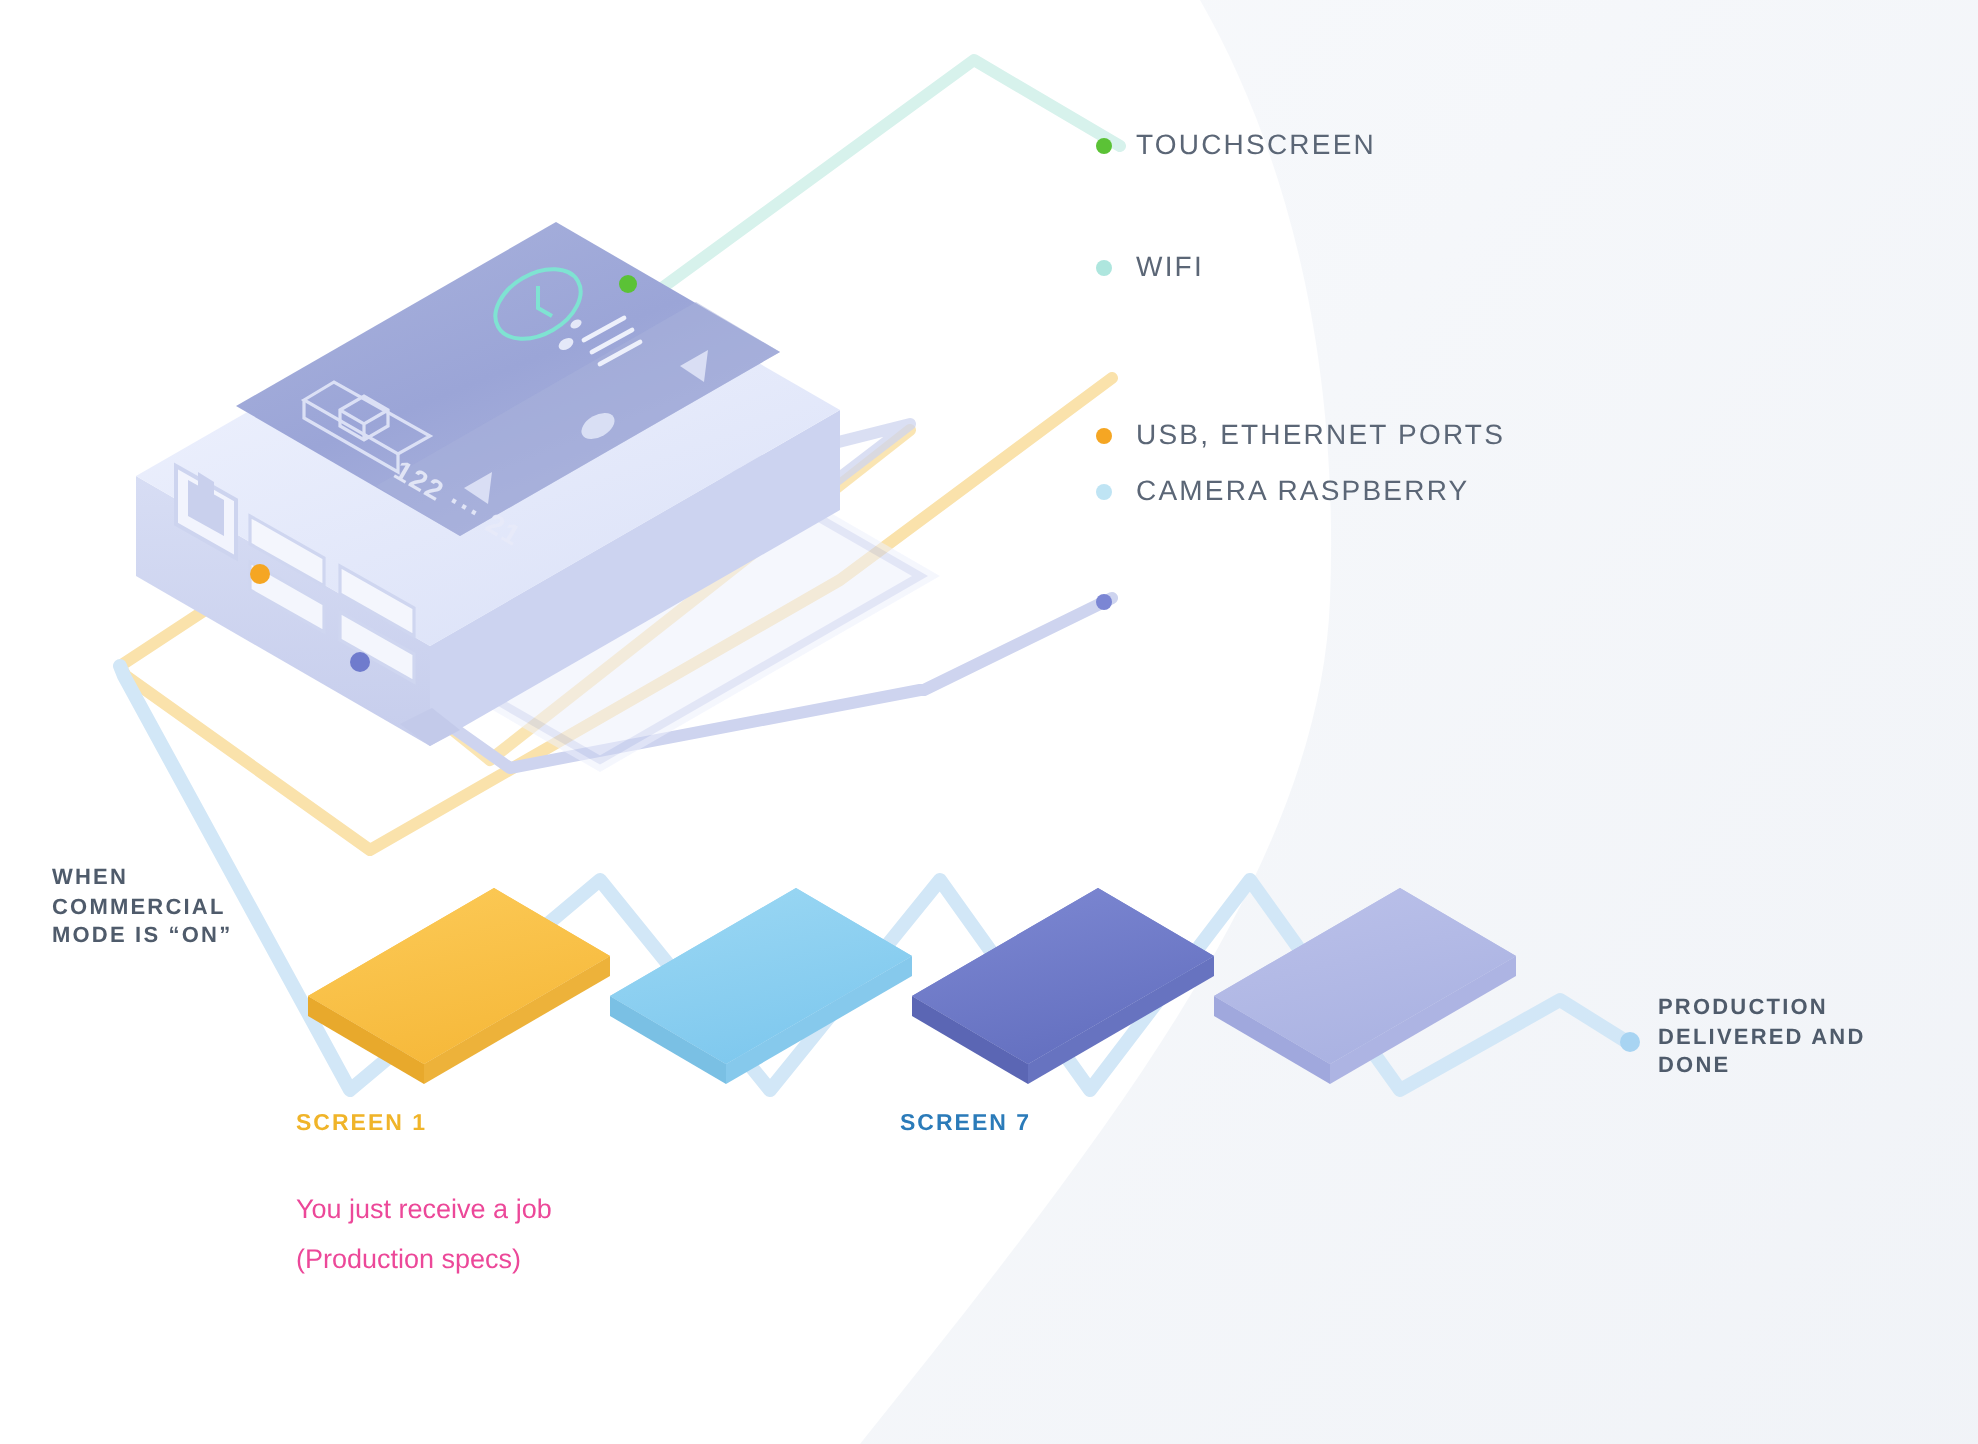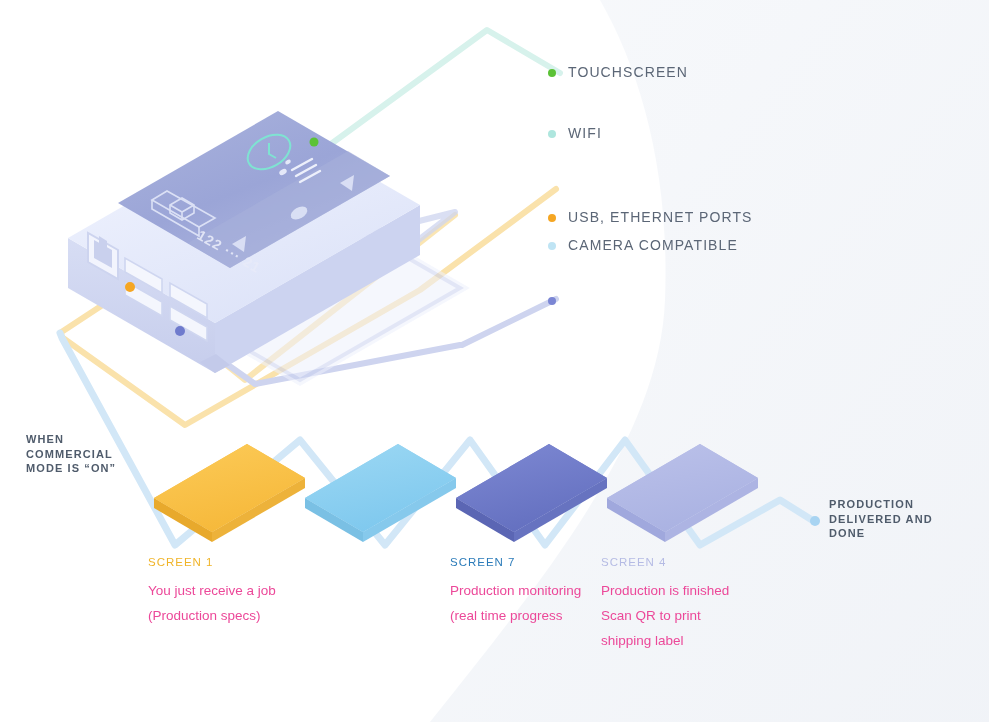--- a/index.html
+++ b/index.html
@@ -27,21 +27,21 @@
     position:absolute;
     font-size:11px;font-weight:bold;letter-spacing:1.1px;
     color:#4f5b6b;line-height:14.5px;white-space:pre-line;
   }
   #note-commercial{left:26px;top:432px;width:140px;}
   #note-delivered{left:829px;top:497px;width:160px;}
 
   
   .caption{position:absolute;width:140px;}
   .cap-title{
-    font-size:11.5px;font-weight:normal;letter-spacing:1px;margin-bottom:10px;
+    font-size:11.5px;font-weight:bold;letter-spacing:1px;margin-bottom:24px;
   }
   .cap-body{
     font-size:13.5px;color:#ec4899;line-height:25px;font-weight:normal;
   }
 </style>
 </head>
 <body>
 
 <div id="stage">
 
@@ -208,40 +208,35 @@
     <div class="feature" style="top:71px;left:0;">
       <span class="fdot" style="background:#aee6de"></span>
       <span class="flabel">WIFI</span>
     </div>
     <div class="feature" style="top:126px;left:0;margin-top:29px;">
       <span class="fdot" style="background:#f5a623"></span>
       <span class="flabel">USB, ETHERNET PORTS</span>
     </div>
     <div class="feature" style="top:183px;left:0;">
       <span class="fdot" style="background:#bfe4f4"></span>
-      <span class="flabel">CAMERA COMPATIBLE</span>
+      <span class="flabel">CAMERA RASPBERRY</span>
     </div>
     <div class="feature" style="top:238px;left:0;">
       <span class="fdot" style="background:#7b86d4"></span>
     </div>
   </div>
 
   <div class="note" id="note-delivered">PRODUCTION
 DELIVERED AND
 DONE</div>
   <div class="note" id="note-commercial">WHEN
 COMMERCIAL
 MODE IS “ON”</div>
 
   <div class="caption" style="left:148px;top:556px;">
     <div class="cap-title" style="color:#f0b429">SCREEN 1</div>
     <div class="cap-body">You just receive a job (Production specs)</div>
   </div>
   <div class="caption" style="left:450px;top:556px;">
     <div class="cap-title" style="color:#2b7bb9">SCREEN 7</div>
-    <div class="cap-body">Production monitoring (real time progress</div>
   </div>
-  <div class="caption" style="left:601px;top:556px;">
-    <div class="cap-title" style="color:#b5bbe4">SCREEN 4</div>
-    <div class="cap-body">Production is finished Scan QR to print shipping label</div>
-  </div>
 
 </div>
 
 </body></html>

